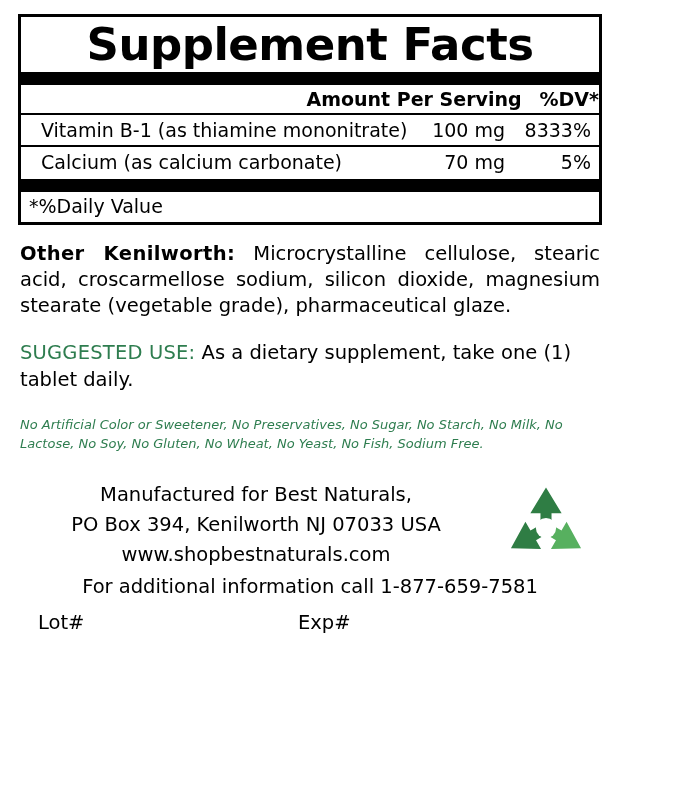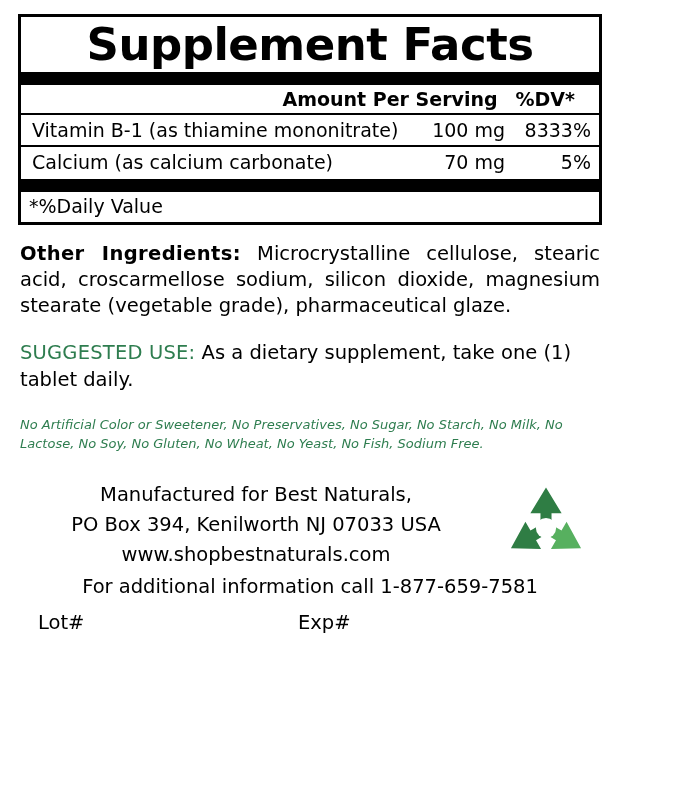--- a/index.html
+++ b/index.html
@@ -52,28 +52,28 @@
   .rule-thin {
     height: 2px;
     background: #000;
   }
   .sf-head {
     display: flex;
     align-items: flex-end;
     justify-content: flex-end;
     font-size: 19px;
     font-weight: 700;
-    padding: 3px 24px 3px 8px;
+    padding: 3px 0 3px 8px;
   }
   .sf-head .aps { margin-right: 18px; }
   .sf-row {
     display: flex;
     align-items: flex-start;
     font-size: 19px;
-    padding: 4px 8px 4px 11px;
+    padding: 4px 8px 4px 20px;
   }
   .sf-row .nutrient { flex: 1 1 auto; white-space: nowrap; }
   .sf-row .amount {
     width: 92px;
     text-align: right;
     padding-right: 12px;
   }
   .sf-row .dv {
     width: 74px;
     text-align: right;
@@ -162,21 +162,21 @@
       <span class="nutrient">Calcium (as calcium carbonate)</span>
       <span class="amount">70 mg</span>
       <span class="dv">5%</span>
     </div>
 
     <div class="rule-thick"></div>
     <div class="sf-foot">*%Daily Value</div>
   </div>
 
   <p class="other-ing">
-    <span class="lbl">Other  Ingredients:</span><span> Microcrystalline  cellulose,  stearic  acid, croscarmellose  sodium,  silicon  dioxide,  magnesium  stearate (vegetable grade), pharmaceutical glaze.</span>
+    <span class="lbl">Other  Kenilworth:</span><span> Microcrystalline  cellulose,  stearic  acid, croscarmellose  sodium,  silicon  dioxide,  magnesium  stearate (vegetable grade), pharmaceutical glaze.</span>
   </p>
 
   <p class="suggested">
     <span class="lbl">SUGGESTED USE:</span><span> As a dietary supplement, take one (1) tablet daily.</span>
   </p>
 
   <p class="free-from">No Artificial Color or Sweetener, No Preservatives, No Sugar, No Starch, No Milk, No Lactose, No Soy, No Gluten, No Wheat, No Yeast, No Fish, Sodium Free.</p>
 
   <div class="footer">
     <div class="centered">Manufactured for Best Naturals,</div>

